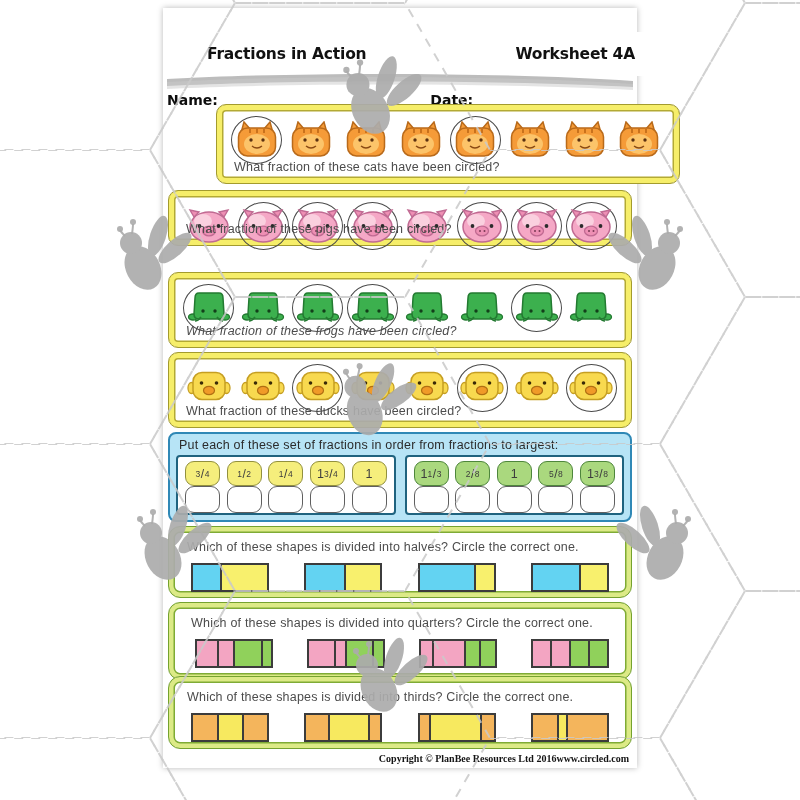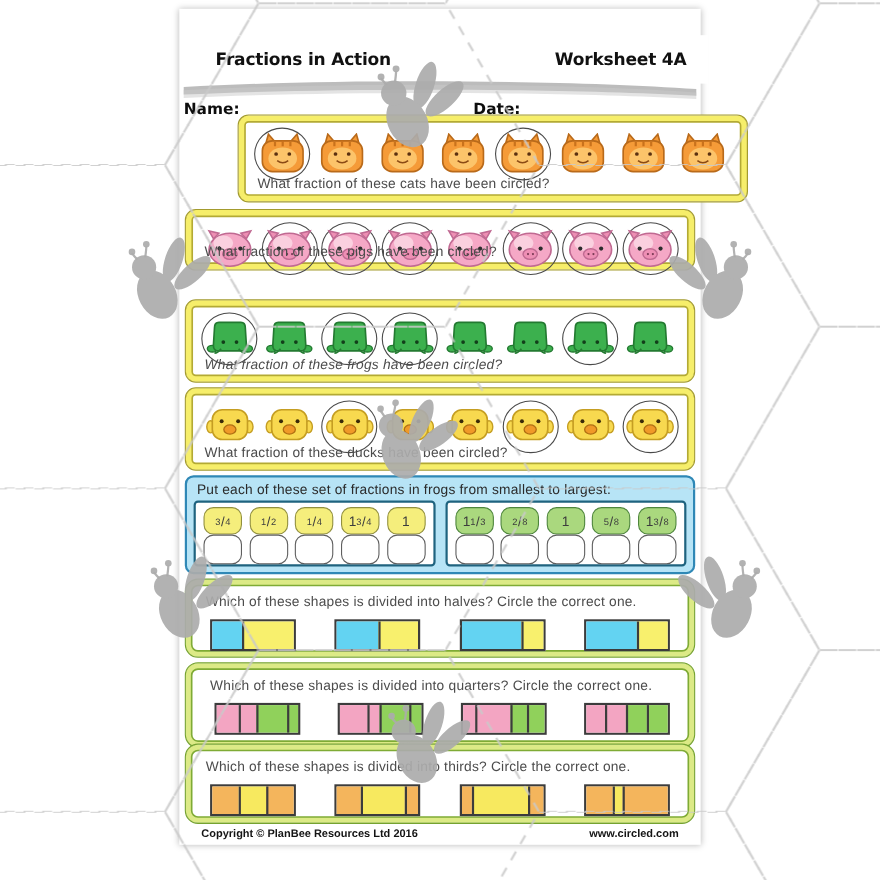--- a/index.html
+++ b/index.html
@@ -1,21 +1,21 @@
 <!DOCTYPE html>
 <html><head>
 <meta charset="utf-8">
 <style>
   html,body{margin:0;padding:0;background:#ffffff;}
   #canvas{position:relative;width:800px;height:800px;background:#ffffff;overflow:hidden;
           font-family:"Liberation Sans",sans-serif;}
   
   .page{position:absolute;left:163px;top:8px;width:474px;height:760px;background:#ffffff;
         box-shadow:0 0 6px rgba(0,0,0,.28);}
-  .hdr{position:absolute;left:7px;top:24px;width:100%;height:44px;background:#fff;
+  .hdr{position:absolute;left:18px;top:24px;width:100%;height:44px;background:#fff;
        display:flex;justify-content:space-between;align-items:center;box-sizing:border-box;
        padding:0 20px 0 26px;font-family:"DejaVu Sans",sans-serif;font-weight:bold;
        font-size:15.5px;color:#111;letter-spacing:-.2px;}
   .hdr-shadow{position:absolute;left:0;top:62px;width:474px;height:26px;}
   .namerow{position:absolute;left:0;top:76px;width:100%;height:24px;display:flex;
            align-items:flex-end;box-sizing:border-box;padding:0 4px;
            font-family:"DejaVu Sans",sans-serif;font-weight:bold;font-size:14px;color:#0d0d0d;}
   .wline{border-bottom:1.5px solid #1a1a1a;height:14px;margin:0 12px 2px 7px;}
   .wline.w1{flex:1.3;}
   .wline.w2{flex:1;margin-right:4px;}
@@ -52,22 +52,22 @@
         border-radius:12px;box-shadow:inset 0 0 0 4.5px #dcea86, inset 0 0 0 6px #7fab35;
         box-sizing:border-box;padding:13px 16px 8px;}
   .q2{font-size:12.5px;color:#4c4c4c;letter-spacing:.2px;margin:0 0 9px 2px;}
   .shapes-row{display:flex;justify-content:space-between;padding:0 6px;}
   .sbar{width:78px;height:29px;border:2px solid #3c3c3c;box-sizing:border-box;display:flex;
         background:#fff;}
   .seg{height:100%;box-sizing:border-box;}
   .seg + .seg{border-left:2px solid #3c3c3c;}
   
   .wfooter{position:absolute;left:0;bottom:4px;width:100%;display:flex;
-           justify-content:space-between;box-sizing:border-box;padding:0 20px;
-           font-family:Liberation Sans, sans-serif;font-weight:bold;font-size:10px;color:#141414;}
+           justify-content:flex-end;box-sizing:border-box;padding:0 8px;
+           font-family:Liberation Serif, serif;font-weight:bold;font-size:10px;color:#141414;}
   
   .overlay{position:absolute;left:0;top:0;width:800px;height:800px;pointer-events:none;}
 </style>
 </head>
 <body>
 
 <div id="canvas">
   <div class="page">
 
     <div class="hdr">
@@ -462,21 +462,21 @@
 <circle cx="14.5" cy="13" r="1.8" fill="#3a2a08"></circle>
               <circle cx="29.5" cy="13" r="1.8" fill="#3a2a08"></circle>
 <ellipse cx="22" cy="20.5" rx="5.5" ry="4.2" fill="#f09a28" stroke="#b06f12" stroke-width="1.2"></ellipse>
 </svg>
           </div>
         </div>
       <div class="q">What fraction of these ducks have been circled?</div>
     </div>
 
     <div class="bluebox">
-      <div class="btitle">Put each of these set of fractions in frogs from smallest to largest:</div>
+      <div class="btitle">Put each of these set of fractions in order from fractions to largest:</div>
       <div class="panels">
         <div class="panel">
           <div class="cards-row">
               <div class="fcard yellow">
                 <span class="nu">3</span>
                 <span class="sl">/</span>
                 <span class="de">4</span>
               </div>
               <div class="fcard yellow">
                 <span class="nu">1</span>

